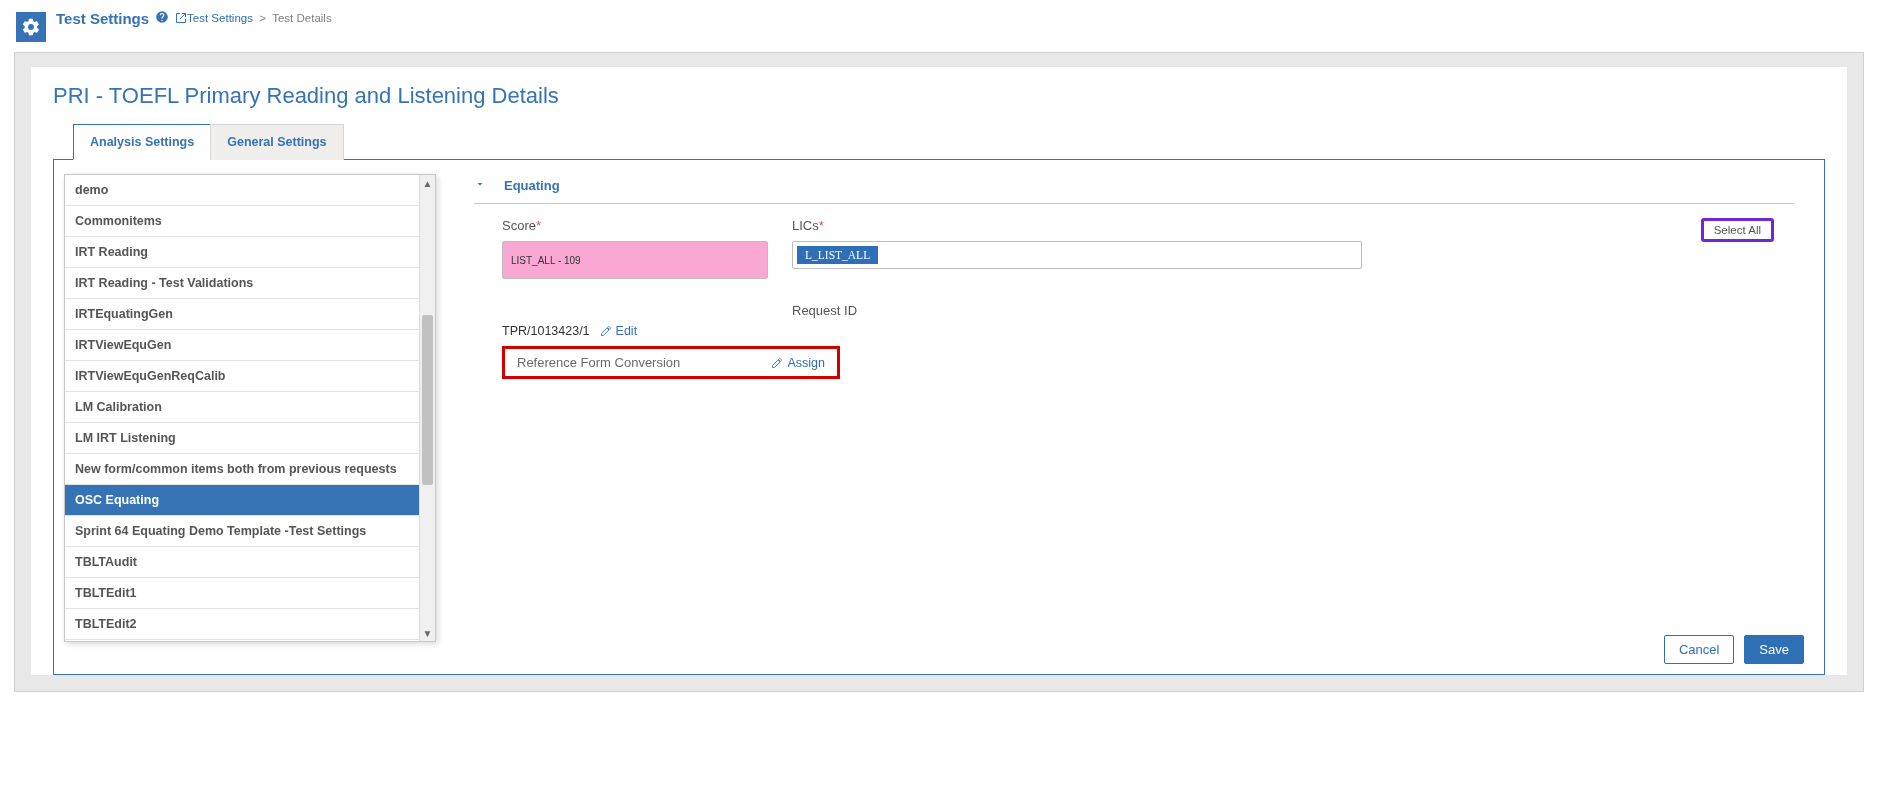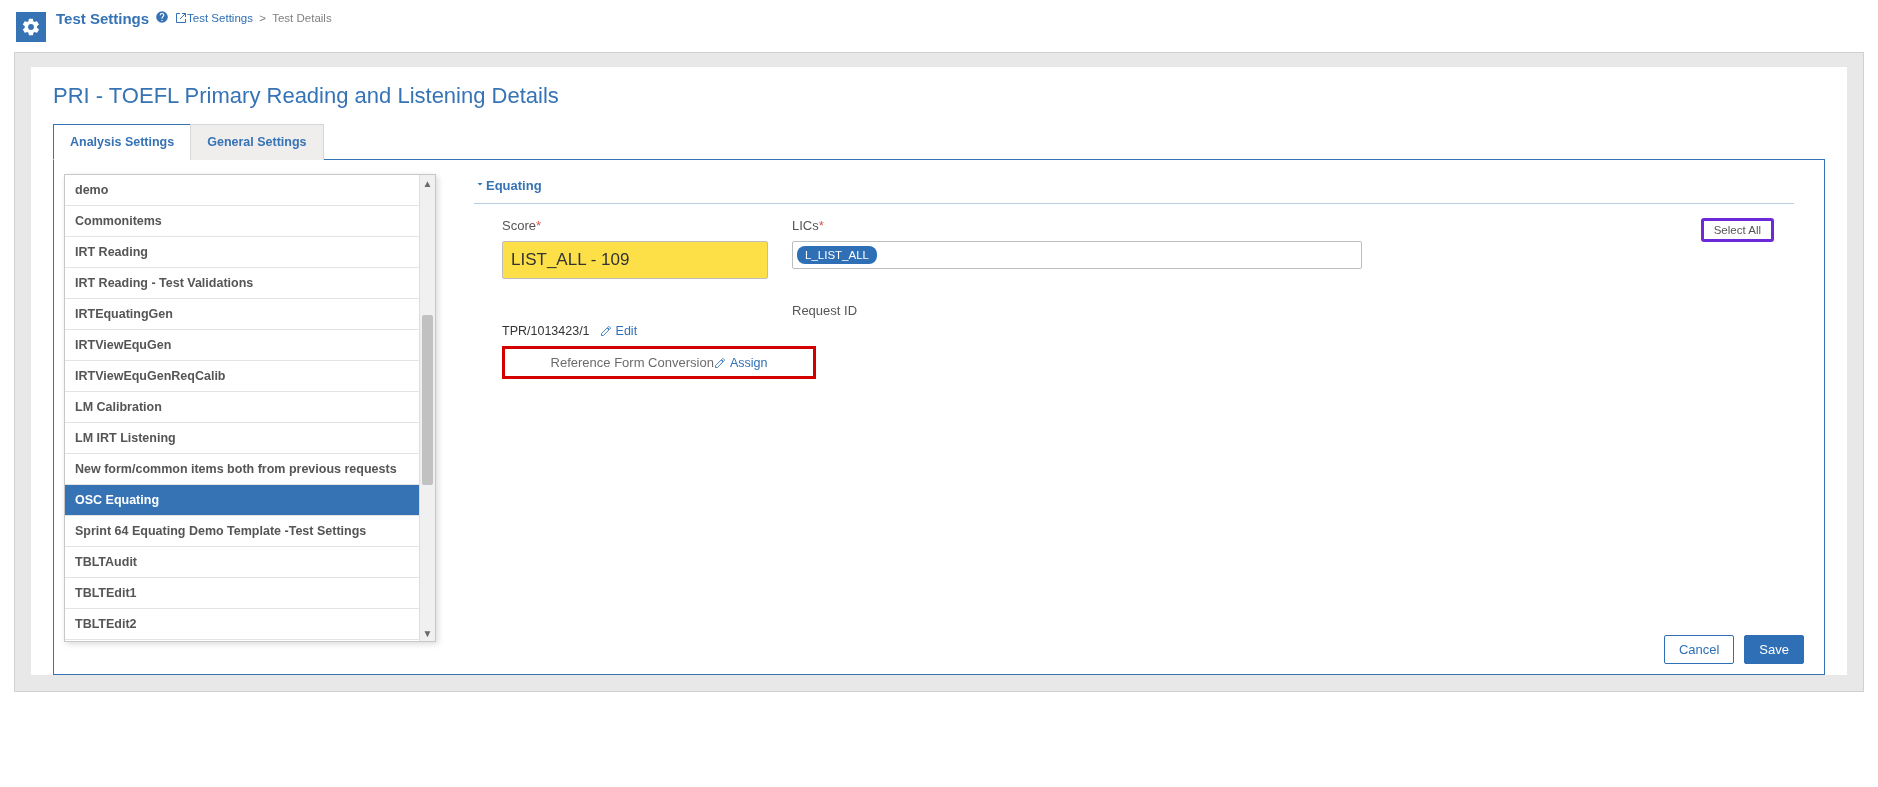--- a/index.html
+++ b/index.html
@@ -37,21 +37,21 @@
   }
   .inner-panel{
     background:#fff;padding:16px 22px 0 22px;
   }
 
   h1.page-title{margin:0 0 14px 0;color:var(--blue);font-weight:400;font-size:22px;}
 
   
   .tabs{display:flex;border-bottom:1px solid var(--panel-border);}
   .tab{
-    padding:10px 16px;border:1px solid #d7d7d7;border-bottom:none;background:#f0eded;color:var(--blue);font-weight:bold;font-size:12.5px;margin-right:0;position:relative;top:1px;cursor:pointer;
+    padding:10px 16px;border:1px solid #d7d7d7;border-bottom:none;background:#f0eded;color:var(--blue);font-weight:bold;font-size:12.5px;margin-right:0;position:relative;top:1px;cursor:pointer;margin-left:20px;
   }
   .tab.active{background:#fff;border-color:var(--panel-border);border-bottom:1px solid #fff;}
   .tab + .tab{margin-left:-1px;}
 
   .tab-body{
     border:1px solid var(--panel-border);border-top:none;display:flex;padding:14px 14px 0 10px;min-height:500px;position:relative;
   }
 
   
   .left-col{width:370px;position:relative;}
@@ -69,58 +69,58 @@
   .listbox .vscroll .arrow{height:16px;display:flex;align-items:center;justify-content:center;color:#6b6b6b;font-size:10px;}
   .listbox .vscroll .thumb{
     position:absolute;left:2px;width:11px;background:#c1c1c1;border-radius:2px;
   }
 
   
   .right-col{flex:1;padding:0 16px 0 40px;}
   h2.section-title{margin:0 0 18px 0;color:var(--blue);font-weight:400;font-size:19px;}
 
   .accordion-head{
-    color:var(--blue);font-weight:bold;font-size:13px;border-bottom:1px solid #b9cee1;padding:4px 0 10px 0;display:flex;align-items:flex-start;gap:0;cursor:pointer;
+    color:var(--blue);font-weight:bold;font-size:13px;border-bottom:1px solid #b9cee1;padding:4px 0 10px 0;display:flex;align-items:flex-start;gap:18px;cursor:pointer;
   }
   .accordion-head svg{width:12px;height:12px;fill:var(--blue);}
 
   .form-area{padding:14px 0 0 28px;}
   .row{display:flex;align-items:flex-start;}
   .col{flex:0 0 auto;}
   .col.score{width:290px;}
   .col.lics{flex:1;margin-left:0;}
   .field-label{color:#555;font-size:13px;margin-bottom:6px;}
   .req{color:var(--danger);}
 
   .score-select{
-    width:248px;height:28px;border:1px solid #bdbdbd;border-radius:2px;padding:4px 8px;font-size:17px;color:#333;background:#fde047;
+    width:248px;height:28px;border:1px solid #bdbdbd;border-radius:2px;padding:4px 8px;font-size:10px;color:#333;background:#f9a8d4;
   }
 
   .lics-box{
     width:570px;min-height:28px;border:1px solid #bdbdbd;border-radius:2px;padding:3px 4px;box-sizing:border-box;display:flex;align-items:center;gap:4px;
   }
   .chip{
-    background:var(--tag);color:#fff;font-size:11.5px;padding:3px 8px;border-radius:8px;
+    background:var(--tag);color:#fff;font-size:11.5px;padding:3px 8px;border-radius:0;font-family:Liberation Serif, serif;
   }
   .select-all{
     border:3px solid #6d28d9;border-radius:3px;background:#fff;color:#555;font-size:11.5px;padding:3px 10px;cursor:pointer;
     position:absolute;right:20px;top:0;
   }
   .lics-wrap{position:relative;display:flex;align-items:flex-start;}
 
   .meta-row{margin-top:24px;display:flex;}
   .meta-left{width:290px;}
   .meta-right{flex:1;}
   .subhead{color:#555;font-size:13px;margin-bottom:6px;}
   .val-line{font-size:12.5px;color:#333;display:flex;align-items:center;gap:10px;}
   .link{color:var(--link);text-decoration:none;font-size:12.5px;display:inline-flex;align-items:center;gap:4px;cursor:pointer;}
   .link svg{width:12px;height:12px;fill:none;stroke:var(--link);stroke-width:1.8;}
 
   .highlight-box{
-    border:3px solid #d40000;padding:6px 0;display:flex;align-items:center;justify-content:center;width:308px;margin-top:2px;
+    border:3px solid #d40000;padding:6px 12px;display:flex;align-items:center;justify-content:space-between;width:308px;margin-top:2px;
   }
   .highlight-box .lbl{color:#6b6b6b;font-size:13px;}
 
   
   .footer{
     position:absolute;right:20px;bottom:10px;display:flex;gap:10px;
   }
   .btn{
     border-radius:2px;padding:6px 14px;font-size:13px;cursor:pointer;
   }

